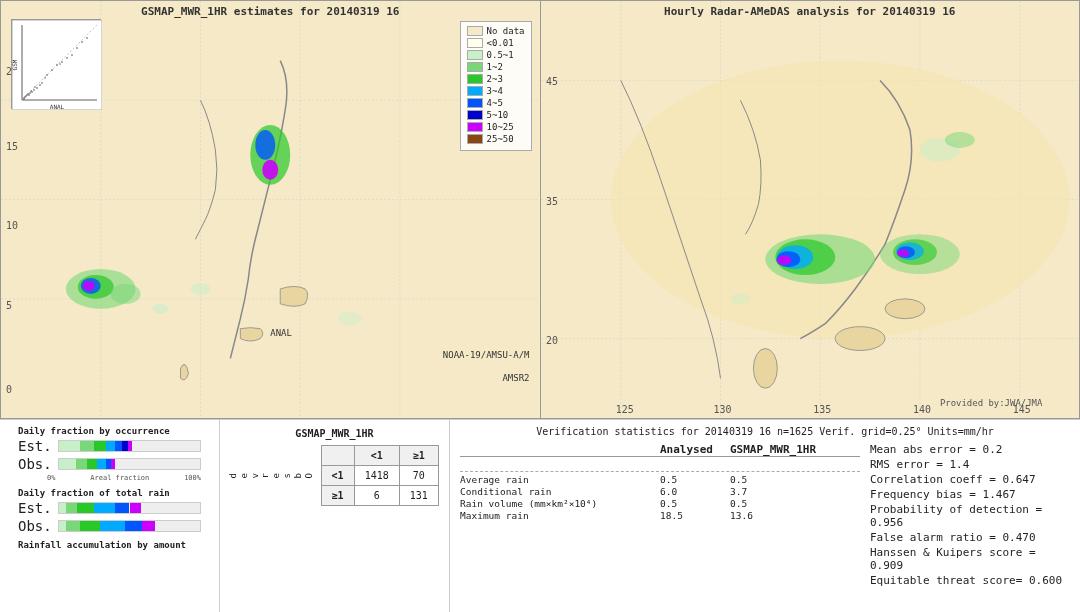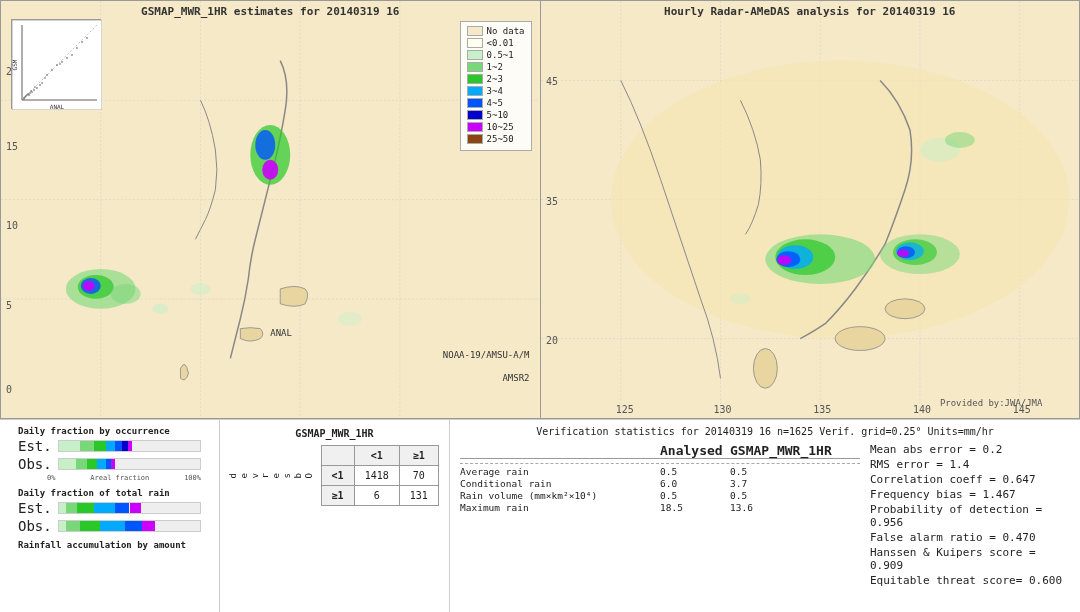--- a/index.html
+++ b/index.html
@@ -209,22 +209,22 @@
       font-weight: normal;
       margin-bottom: 6px;
       text-align: center;
     }
 
     .verif-header-row {
       display: grid;
       grid-template-columns: 200px 70px 90px;
       font-weight: bold;
       border-bottom: 1px solid #999;
-      margin-bottom: 4px;
-      font-size: 13px;
+      margin-bottom: 14px;
+      font-size: 11px;
     }
 
     .verif-data-row {
       display: grid;
       grid-template-columns: 200px 70px 90px;
       margin-bottom: 1px;
       font-size: 9.5px;
     }
 
     .separator-line {

